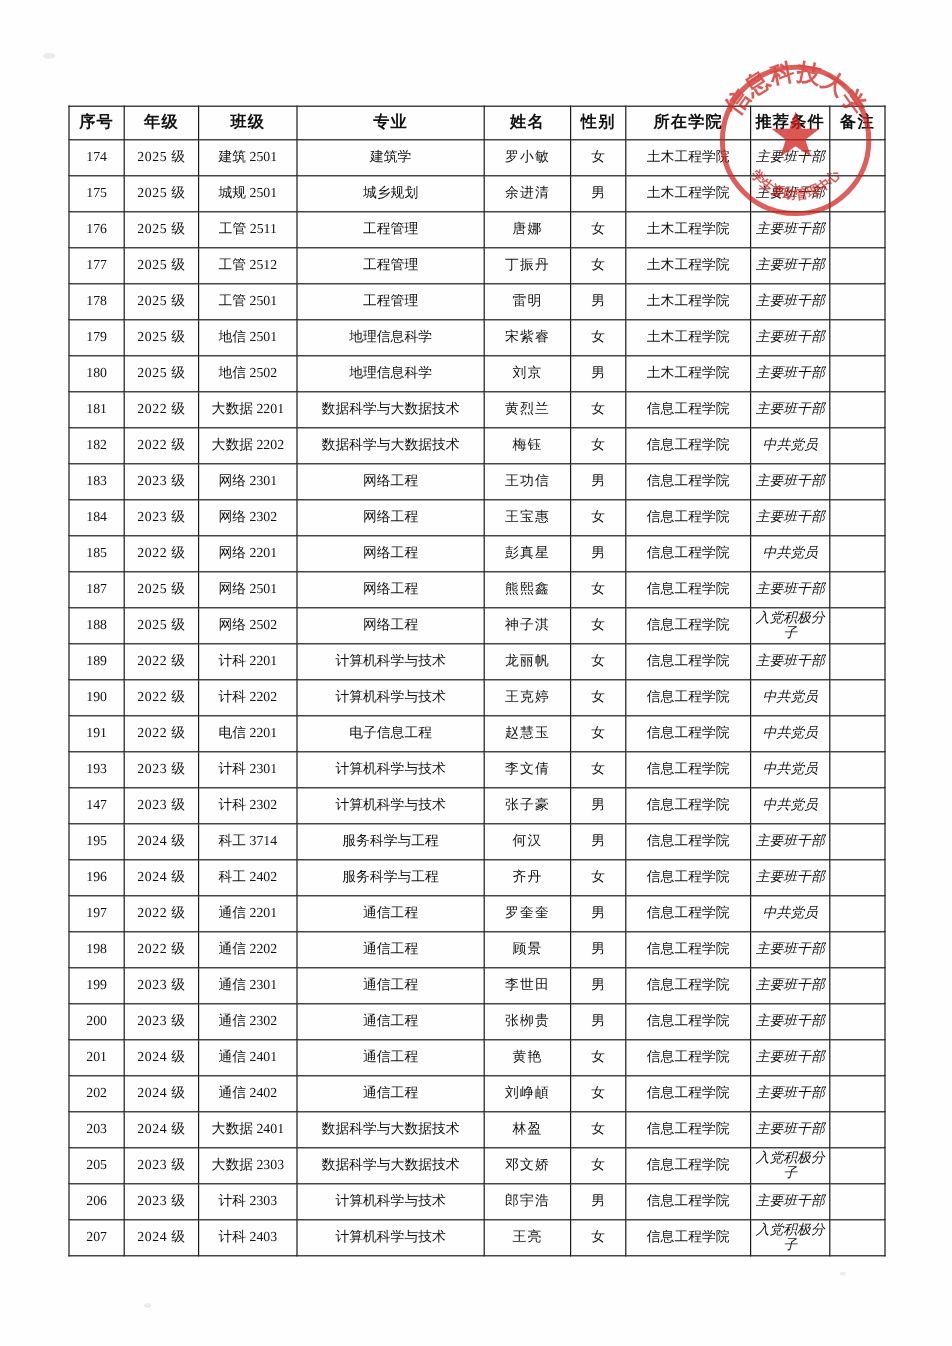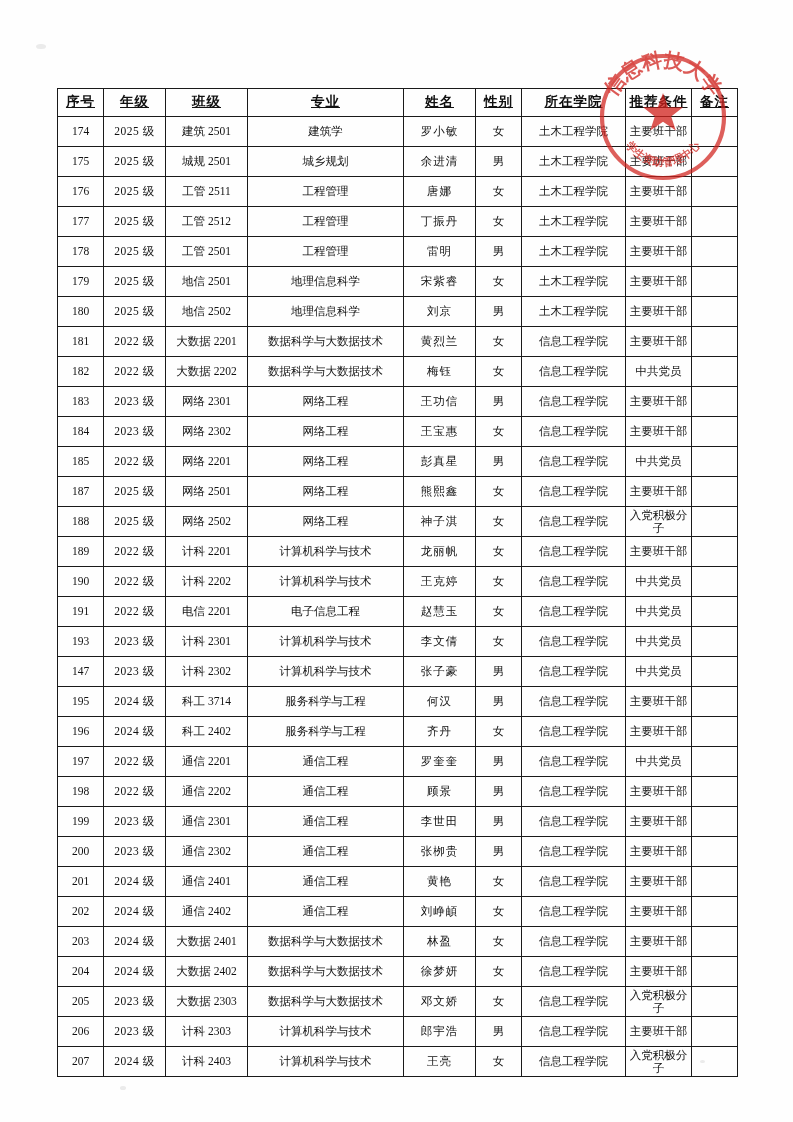--- a/index.html
+++ b/index.html
@@ -40,40 +40,39 @@
     line-height: 1.1;
     padding: 0;
     height: 29px;
     font-family: "Liberation Serif", "DejaVu Serif", serif;
   }
   table.roster th {
     font-weight: bold;
     font-size: 13.5px;
     height: 27px;
     letter-spacing: 1px;
-    text-decoration: underline;
   }
   col.c-seq { width: 46px; }
   col.c-grade { width: 62px; }
   col.c-class { width: 82px; }
   col.c-major { width: 156px; }
   col.c-name { width: 72px; }
   col.c-gender { width: 46px; }
   col.c-college { width: 104px; }
   col.c-cond { width: 66px; }
   col.c-note { width: 46px; }
 
   td.seq { font-size: 11.5px; }
   td.grade { font-size: 11px; letter-spacing: 0.5px; }
   td.cls { font-size: 11.5px; }
   td.major { font-size: 11.5px; }
   td.name { font-size: 12px; letter-spacing: 1px; }
   td.gender { font-size: 11.5px; }
   td.college { font-size: 11.5px; }
-  td.cond { font-size: 11.5px; }
+  td.cond { font-size: 11.5px; font-style: italic; }
   td.note { font-size: 11.5px; }
 
   
   .seal {
     position: absolute;
     left: 590px;
     top: 44px;
     width: 146px;
     height: 146px;
     pointer-events: none;
@@ -432,31 +431,20 @@
             <td class="grade">2024 级</td>
             <td class="cls">大数据 2401</td>
             <td class="major">数据科学与大数据技术</td>
             <td class="name">林盈</td>
             <td class="gender">女</td>
             <td class="college">信息工程学院</td>
             <td class="cond">主要班干部</td>
             <td class="note"></td>
           </tr>
           <tr>
-            <td class="seq">204</td>
-            <td class="grade">2024 级</td>
-            <td class="cls">大数据 2402</td>
-            <td class="major">数据科学与大数据技术</td>
-            <td class="name">徐梦妍</td>
-            <td class="gender">女</td>
-            <td class="college">信息工程学院</td>
-            <td class="cond">主要班干部</td>
-            <td class="note"></td>
-          </tr>
-          <tr>
             <td class="seq">205</td>
             <td class="grade">2023 级</td>
             <td class="cls">大数据 2303</td>
             <td class="major">数据科学与大数据技术</td>
             <td class="name">邓文娇</td>
             <td class="gender">女</td>
             <td class="college">信息工程学院</td>
             <td class="cond">入党积极分子</td>
             <td class="note"></td>
           </tr>

